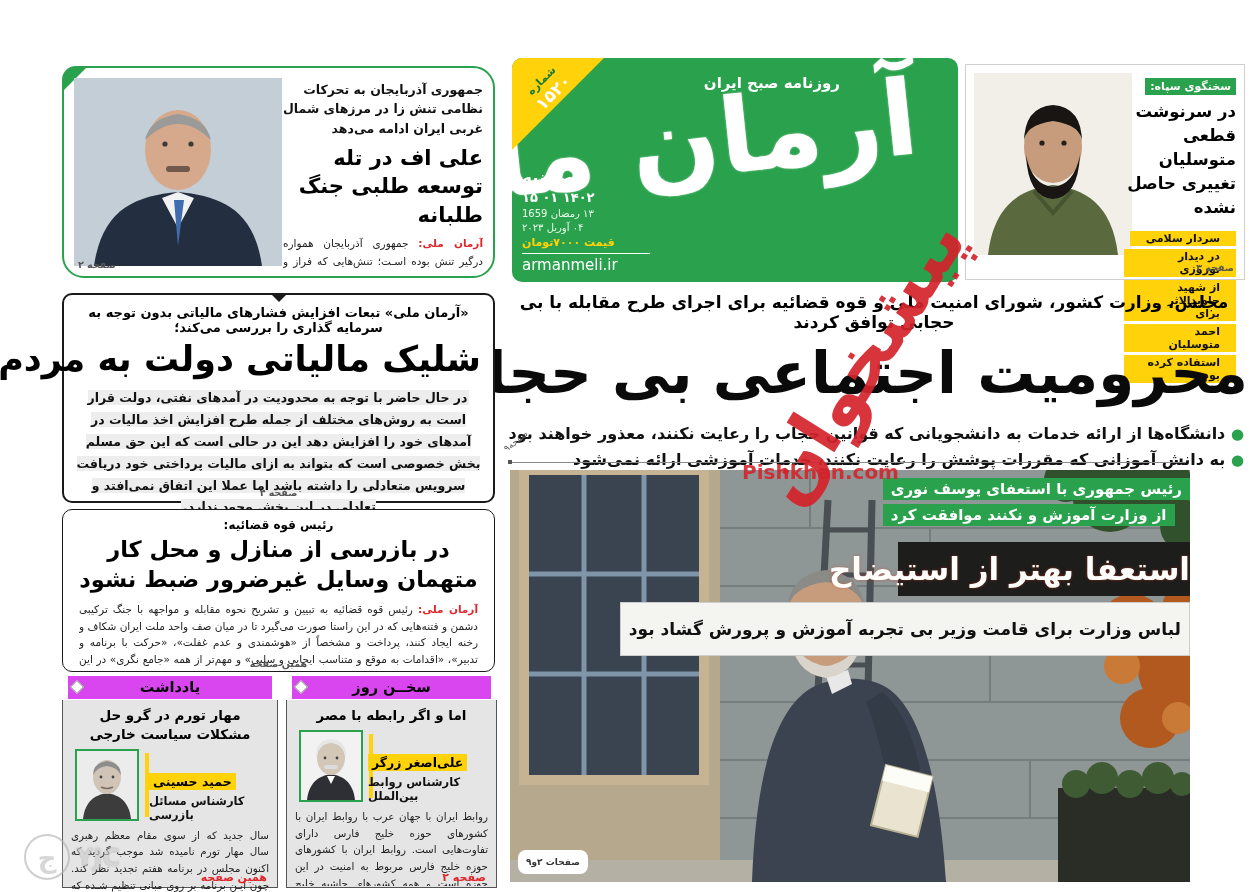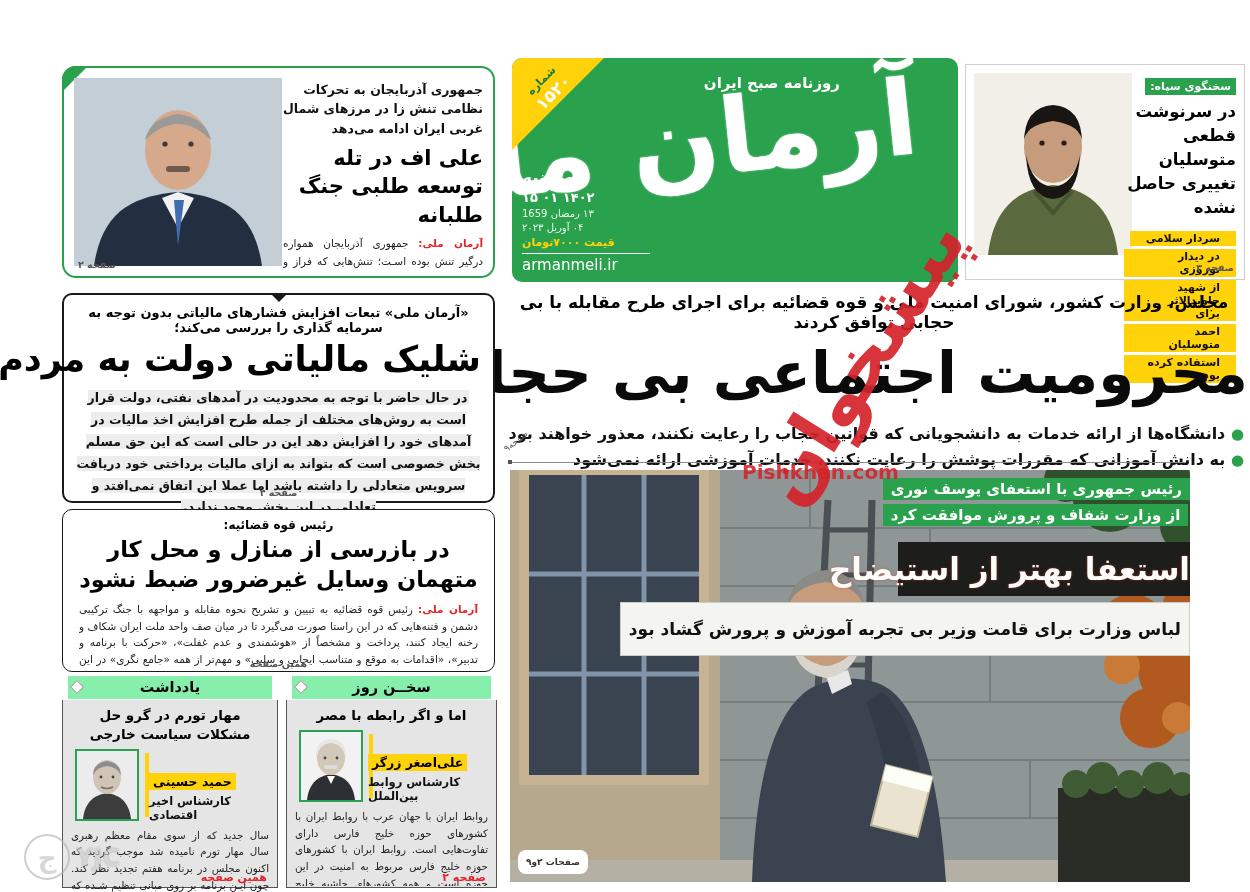--- a/index.html
+++ b/index.html
@@ -22,21 +22,21 @@
   .date-block { position:absolute; left:10px; bottom:8px; width:128px; text-align:left; color:#fff; }
   .date-block .weekday { font-size:17px; font-weight:bold; display:block; text-align:left; }
   .date-block .d1 { font-size:13px; font-weight:bold; color:#fff; display:block; margin-top:3px; }
   .date-block .d2, .date-block .d3 { font-size:10px; display:block; margin-top:3px; color:#eafbe9; }
   .date-block .price { font-size:11px; font-weight:bold; color:#ffd20a; margin-top:3px; display:block; }
   .date-block .site { font-size:15px; color:#fff; border-top:1px solid #fff; margin-top:4px; padding-top:2px;
     display:block; font-family:"DejaVu Sans", sans-serif; direction:ltr; }
 
   
   .box-aliyev { position:absolute; left:62px; top:66px; width:433px; height:212px;
-    border:2px solid #2aa24d; border-radius:14px; background:#fff; }
+    border:2px solid #2aa24d; border-radius:22px; background:#fff; }
   .box-aliyev .fold { position:absolute; left:-2px; top:-2px; width:0; height:0;
     border-top:26px solid #2aa24d; border-right:26px solid transparent; border-top-left-radius:14px; }
   .aliyev-photo { position:absolute; left:10px; top:10px; width:208px; height:188px; overflow:hidden; }
   .aliyev-text { position:absolute; right:10px; top:12px; width:200px; height:190px; overflow:hidden; }
   .kicker-sm { font-size:12.5px; font-weight:bold; color:#111; line-height:1.55; text-align:right; }
   .head-md { font-size:21px; font-weight:900; color:#000; line-height:1.35; text-align:right; margin-top:6px; }
   .lead-txt { font-size:10.5px; color:#222; line-height:1.7; text-align:justify; margin-top:6px; }
   .leadin { color:#e0262b; font-weight:bold; }
   .page-ref { font-size:9.5px; color:#555; font-weight:bold; }
   .aliyev-pref { position:absolute; left:14px; bottom:6px; }
@@ -90,21 +90,21 @@
     border:1.5px solid #1a1a1a; border-radius:10px; background:#fff; padding:8px 16px 4px; }
   .jud-kicker { font-size:12px; font-weight:bold; text-align:center; color:#000; }
   .jud-head { font-size:22.5px; font-weight:900; text-align:center; color:#000; line-height:1.35; margin-top:2px; }
   .jud-lead { font-size:10.5px; color:#222; line-height:1.6; text-align:justify; margin-top:6px; height:68px; overflow:hidden; }
   .jud-pref { position:absolute; bottom:2px; left:50%; transform:translateX(-50%); }
 
   
   .col { position:absolute; top:676px; height:212px; }
   .col-note { left:62px; width:216px; }
   .col-word { left:286px; width:211px; }
-  .col-header { position:relative; height:23px; background:#86efac; text-align:center;
+  .col-header { position:relative; height:23px; background:#d946ef; text-align:center;
     font-size:14.5px; font-weight:900; color:#000; line-height:23px; margin:0 6px; }
   .col-header .diamond { position:absolute; left:4px; top:6px; width:10px; height:10px; background:#fff;
     border:1px solid #9a9a9a; transform:rotate(45deg); }
   .col-body { position:relative; border:1px solid #555; border-top:none; height:188px; margin-top:1px;
     padding:6px 8px; background:#e5e5e5; }
   .col-head-txt { font-size:13.5px; font-weight:900; text-align:center; color:#000; line-height:1.4; }
   .author-row { position:relative; height:74px; margin-top:5px; }
   .author-photo { position:absolute; left:4px; top:0; width:64px; height:72px; border:2px solid #2aa24d; overflow:hidden; background:#fff; }
   .author-bar { position:absolute; left:74px; top:4px; width:4px; height:64px; background:#ffd20a; }
   .author-meta { position:absolute; right:0; top:22px; width:120px; text-align:left; }
@@ -251,21 +251,21 @@
             <ellipse cx="30" cy="26" rx="14" ry="17" fill="#cfc4b6"></ellipse>
             <path d="M16,24 Q16,12 30,10 Q44,12 44,24 Q40,16 30,15 Q20,16 16,24 Z" fill="#8d8d8d"></path>
             <circle cx="24" cy="26" r="1.4" fill="#444"></circle>
               <circle cx="36" cy="26" r="1.4" fill="#444"></circle>
             <path d="M24,36 Q30,39 36,36" stroke="#7a6f63" stroke-width="1.4" fill="none"></path>
           </svg>
         </div>
         <div class="author-bar"></div>
         <div class="author-meta">
           <span class="author-name">حمید حسینی</span>
-          <span class="author-role">کارشناس اخیر اقتصادی</span>
+          <span class="author-role">کارشناس مسائل بازرسی</span>
         </div>
       </div>
       <div class="col-text">سال جدید که از سوی مقام معظم رهبری سال مهار تورم نامیده شد موجب گردید که اکنون مجلس در برنامه هفتم تجدید نظر کند. چون ایـن برنامه بر روی مبانی تنظیم شـده که احتمالا حول و حوش محور مهار تورم بوده اسـت. لذا مجلس باید هم در مبانی برنامه هفتم تجدید نظر کند و هم در ...</div>
       <div class="col-pref">همین صفحه</div>
     </div>
   </div>
 
   <div class="col col-word">
     <div class="col-header">
       <span>سخــن روز</span>
@@ -368,21 +368,21 @@
       <ellipse cx="316" cy="150" rx="39" ry="46" fill="#c79c7d"></ellipse>
       <path d="M277,140 Q280,104 316,100 Q352,104 355,140 Q350,116 316,112 Q282,116 277,140 Z" fill="#8a8a86"></path>
       <path d="M279,158 Q282,204 316,208 Q350,204 353,158 Q346,192 316,196 Q286,192 279,158 Z" fill="#d9d5cc"></path>
       <circle cx="298" cy="148" r="3.4" fill="#3a3228"></circle>
         <circle cx="330" cy="148" r="3.4" fill="#3a3228"></circle>
       <path d="M290,138 Q298,133 306,137" stroke="#6f6152" stroke-width="3" fill="none"></path>
       <path d="M322,138 Q330,133 338,137" stroke="#6f6152" stroke-width="3" fill="none"></path>
     </svg>
     <div class="ov-labels">
       <div><span>رئیس جمهوری با استعفای یوسف نوری</span></div>
-      <div><span>از وزارت شفاف و پرورش موافقت کرد</span></div>
+      <div><span>از وزارت آموزش و نکنند موافقت کرد</span></div>
     </div>
     <div class="ov-banner">استعفا بهتر از استیضاح</div>
     <div class="ov-sub">لباس وزارت برای قامت وزیر بی تجربه آموزش و پرورش گشاد بود</div>
     <div class="ov-pages">صفحات ۲و۹</div>
   </div>
 
   <div class="yjc">
     <div class="yjc-circle">ج</div>
     <div class="yjc-text">YJC</div>
   </div>

